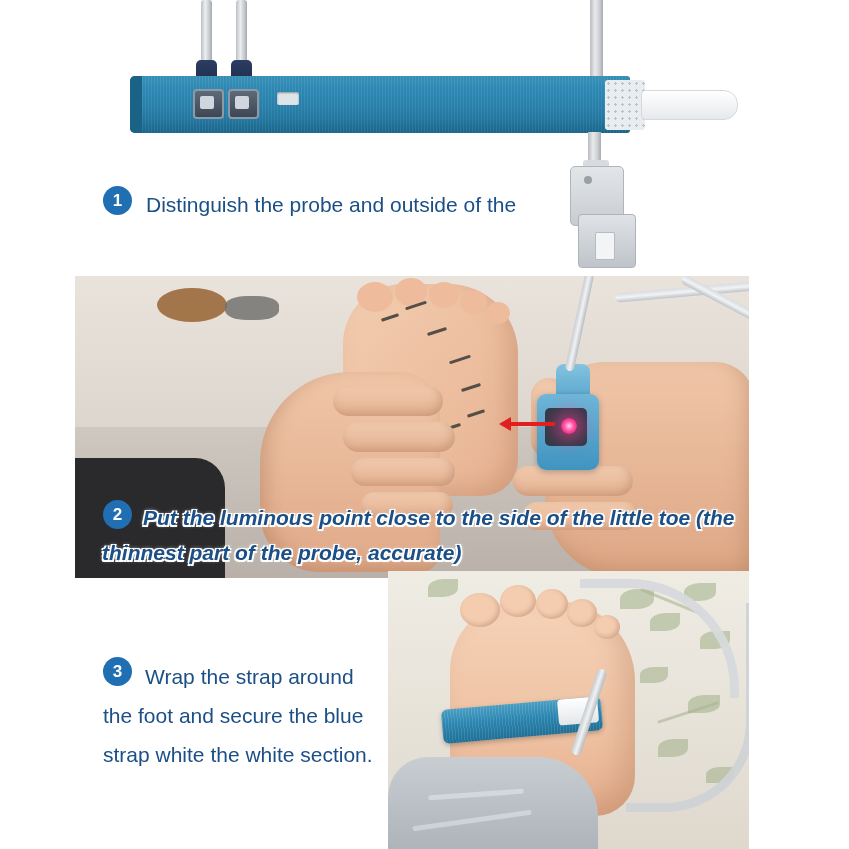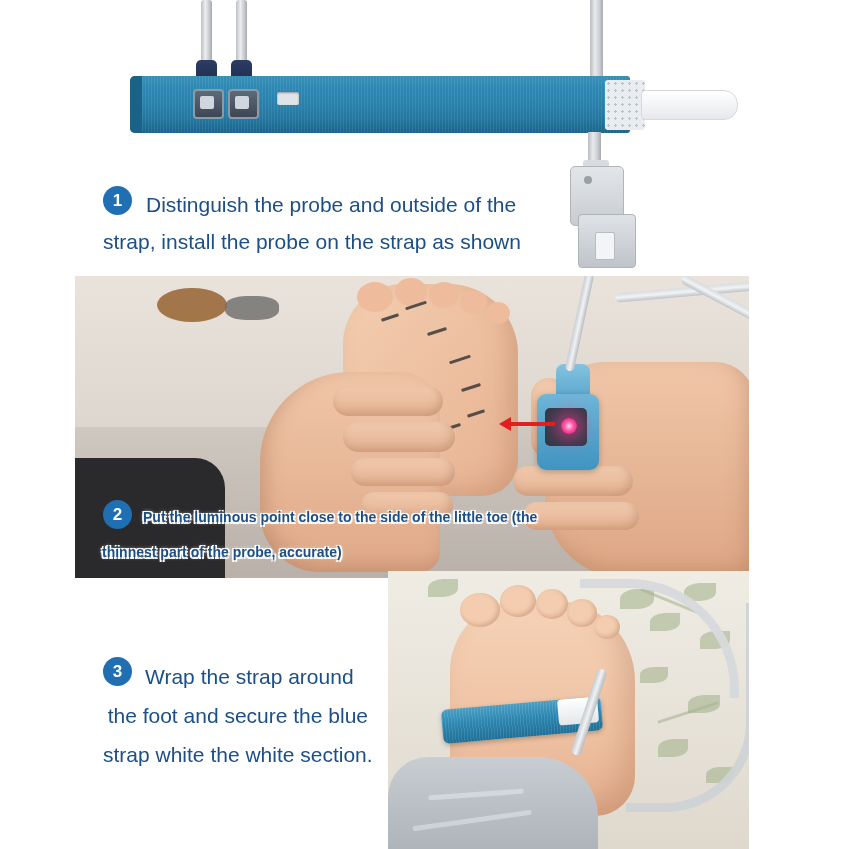--- a/index.html
+++ b/index.html
@@ -395,29 +395,30 @@
     top: 500px;
     width: 660px;
   }
   .caption2-row {
     display: flex;
     align-items: flex-start;
     gap: 11px;
   }
   .caption2-text {
     color: #1b4f86;
-    font-size: 14px;
+    font-size: 21px;
     line-height: 35px;
     font-weight: 700;
     text-shadow:
       -1.5px -1.5px 0 #ffffff,
        1.5px -1.5px 0 #ffffff,
       -1.5px  1.5px 0 #ffffff,
        1.5px  1.5px 0 #ffffff,
        0 0 4px #ffffff;
+    font-style: italic;
   }
   .caption2-text .l2 { display: block; margin-left: -41px; }
 
   
   .photo3 {
     position: absolute;
     left: 388px;
     top: 571px;
     width: 361px;
     height: 278px;
@@ -536,21 +537,21 @@
     align-items: flex-start;
     gap: 13px;
   }
   .caption3-text {
     color: #1b4f86;
     font-size: 21px;
     line-height: 39px;
     font-weight: 500;
   }
   .caption3-text .l2,
-  .caption3-text .l3 { display: block; margin-left: -42px; text-align: center; }
+  .caption3-text .l3 { display: block; margin-left: -42px; }
 </style>
 </head>
 <body>
 
 <div class="page">
 
   <div class="step1-illustration">
     <div class="cable-top"></div>
 
     <div class="lead l1"></div>
@@ -578,21 +579,20 @@
     <div class="connector-dot"></div>
     <div class="connector-body"></div>
     <div class="connector-pin"></div>
   </div>
 
   <div class="caption1">
     <div class="caption1-row">
       <div class="badge">1</div>
       <div class="caption1-text">
         <span>Distinguish the probe and outside of the</span>
-        <span class="l2">strap, install the probe on the strap as shown</span>
       </div>
     </div>
   </div>
 
   <div class="photo2">
     <div class="p2-table"></div>
     <div class="p2-floor"></div>
     <div class="p2-dark-left"></div>
     <div class="p2-blob"></div>
     <div class="p2-blob2"></div>

